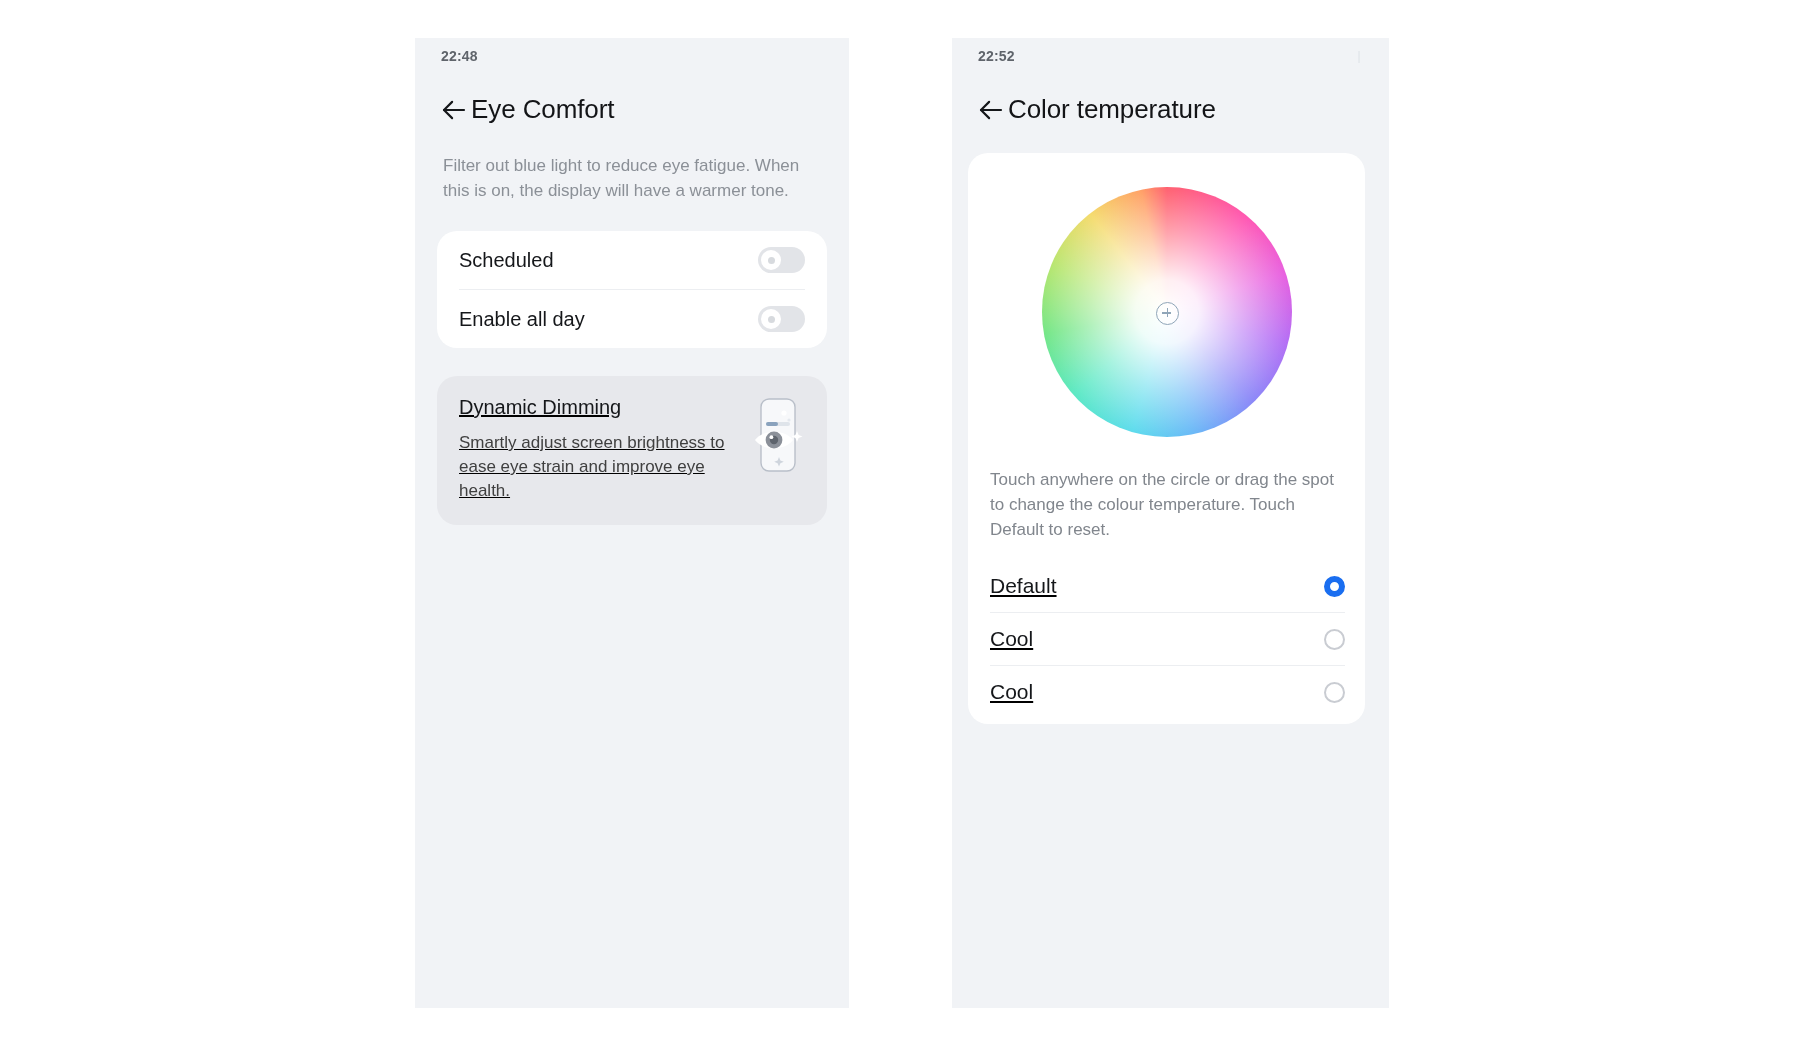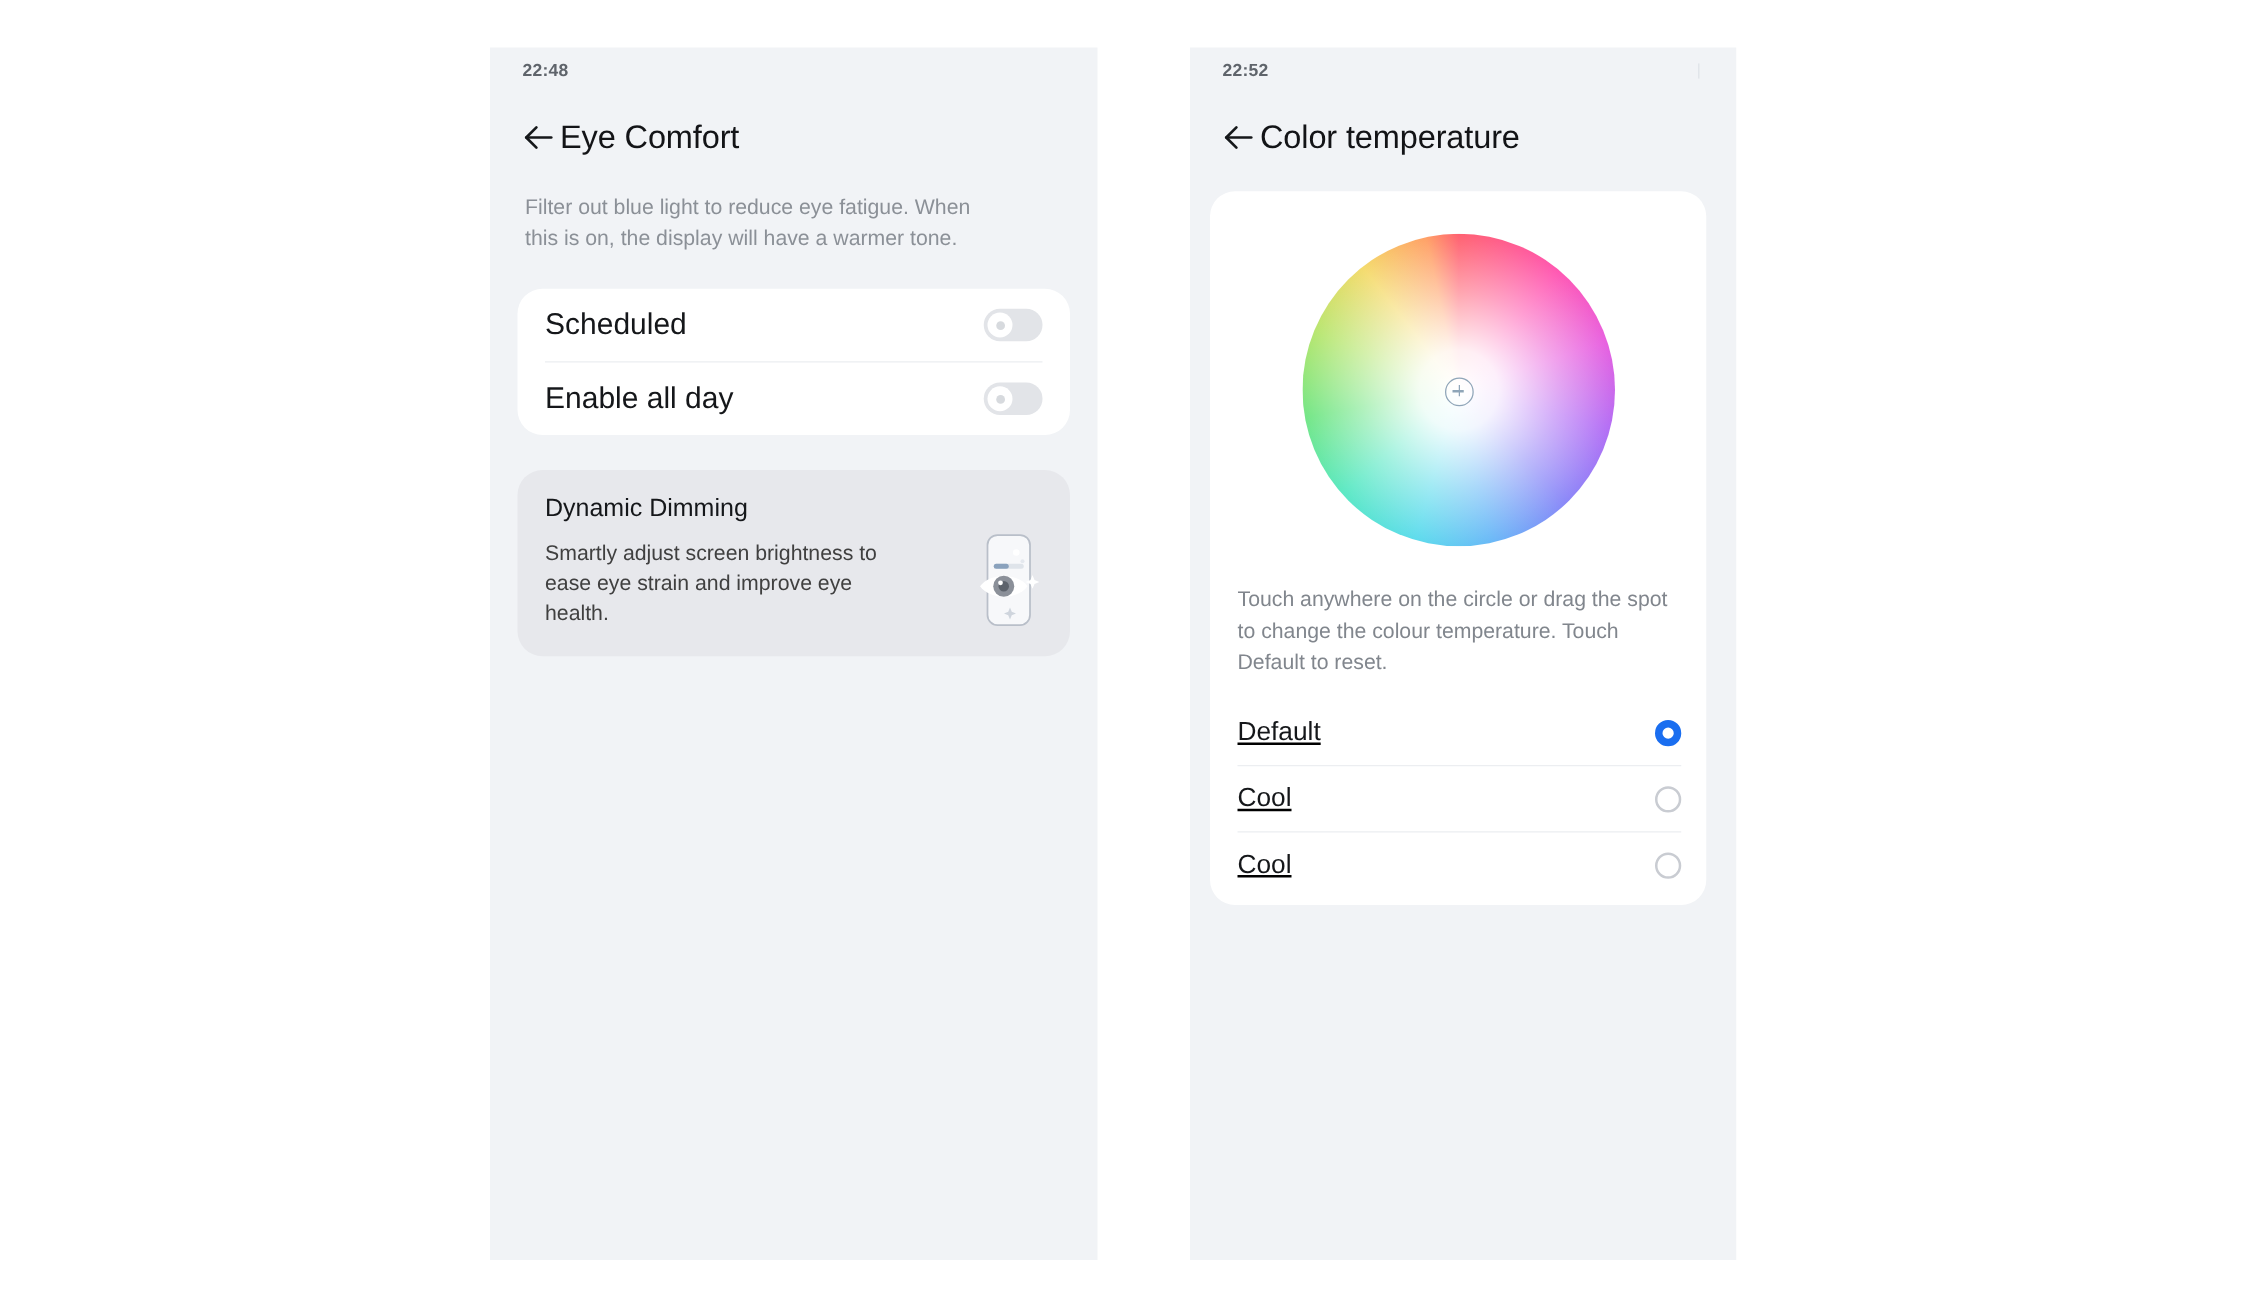--- a/index.html
+++ b/index.html
@@ -20,21 +20,21 @@
   }
 
   
   .phone {
     position: absolute;
     top: 38px;
     height: 970px;
     background: #f1f3f6;
     overflow: hidden;
   }
-  .phone.left  { left: 392px;  width: 486px; }
+  .phone.left  { left: 415px;  width: 434px; }
   .phone.right { left: 952px;  width: 437px; }
 
   
   .statusbar {
     position: relative;
     height: 34px;
     padding: 10px 26px 0 26px;
     box-sizing: border-box;
   }
   .status-time {
@@ -96,21 +96,21 @@
   
   .row {
     display: flex;
     align-items: center;
     justify-content: space-between;
     height: 58px;
     padding: 0 22px 0 22px;
     box-sizing: border-box;
   }
   .row-label {
-    font-size: 24px;
+    font-size: 20px;
     color: #15171a;
   }
   .row-divider {
     height: 1px;
     background: #eceef1;
     margin: 0 22px;
   }
 
   .switch {
     width: 47px;
@@ -137,24 +137,25 @@
     top: 6.5px;
     width: 7px;
     height: 7px;
     border-radius: 50%;
     background: #d7dade;
   }
 
   
   .dd-card {
     display: flex;
-    align-items: flex-end;
+    align-items: flex-start;
     justify-content: space-between;
     padding: 20px 20px 22px 22px;
     box-sizing: border-box;
+    text-decoration: underline;
   }
   .dd-text { max-width: 268px; }
   .dd-title {
     font-size: 20px;
     color: #15171a;
     margin-bottom: 12px;
   }
   .dd-sub {
     font-size: 17px;
     line-height: 24px;

